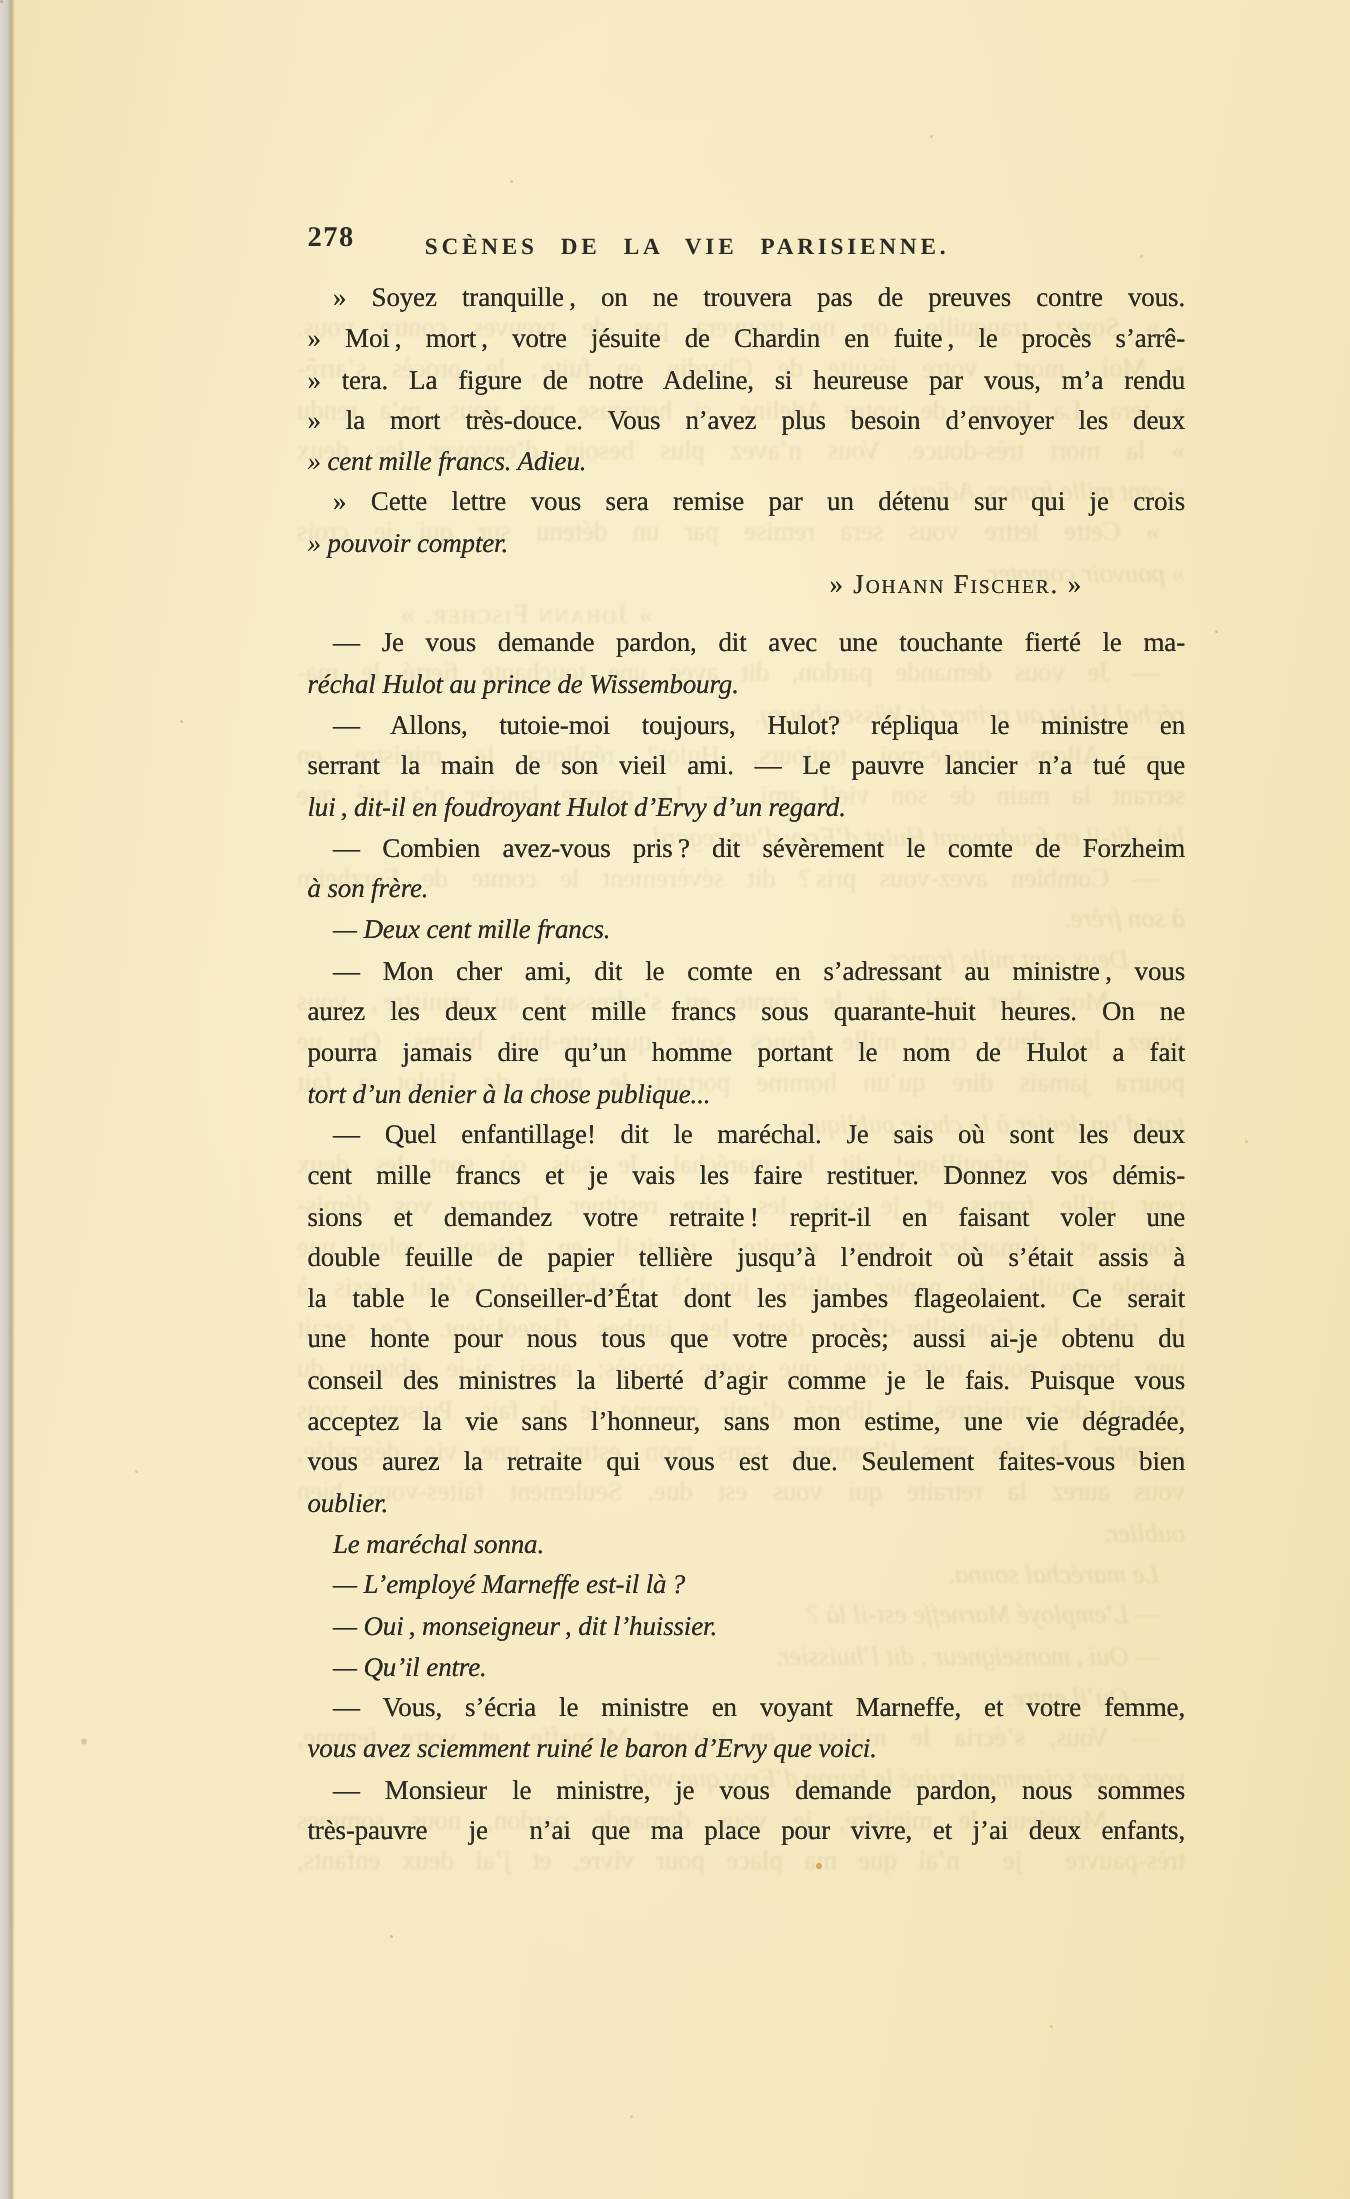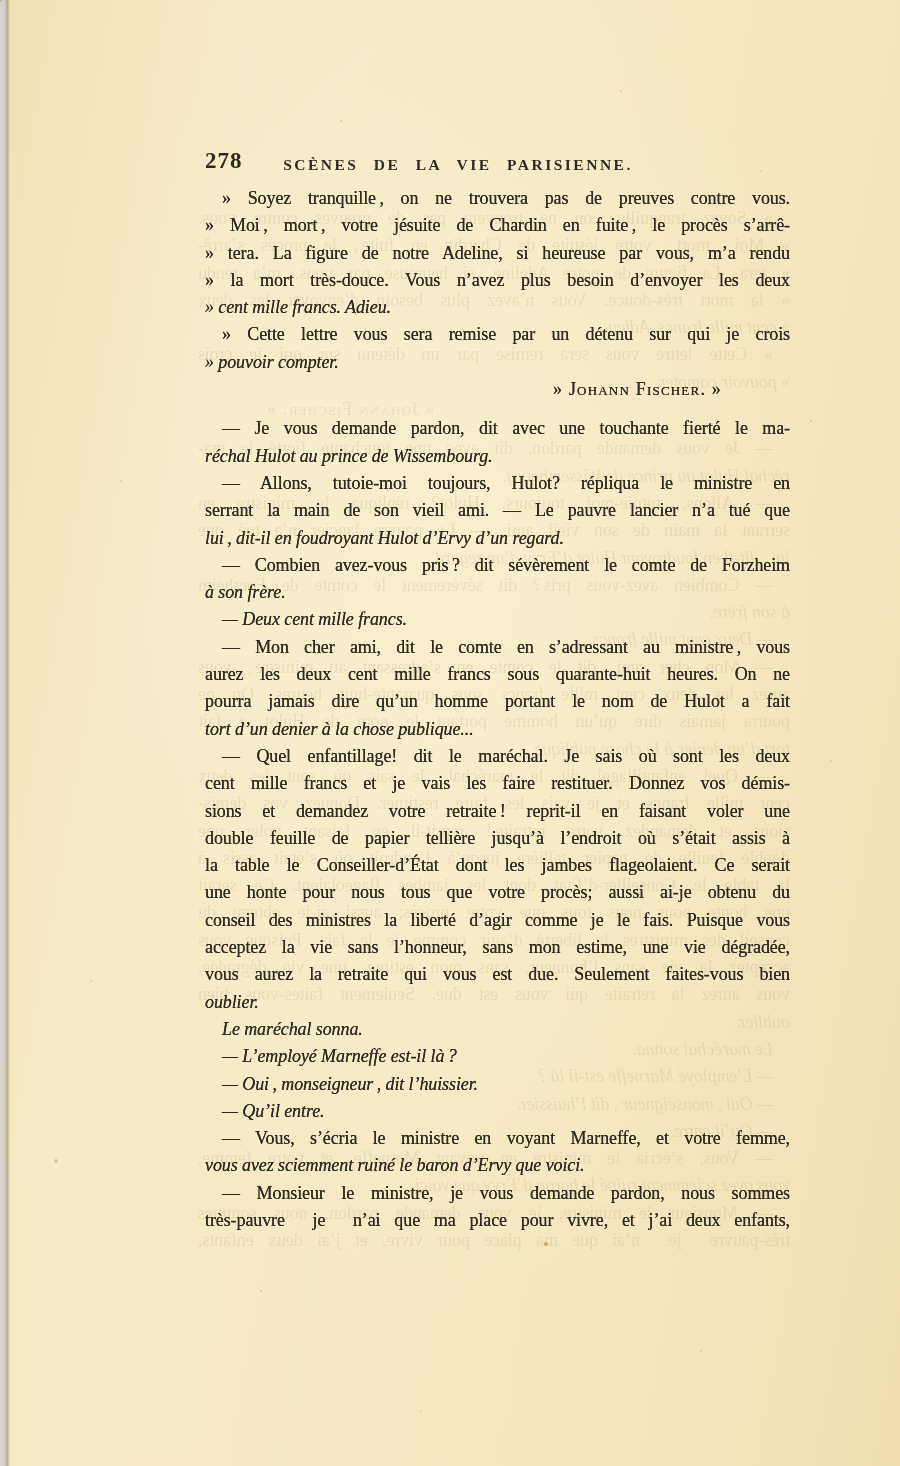--- a/index.html
+++ b/index.html
@@ -17,21 +17,21 @@
     background:linear-gradient(90deg,#b3a179 0%, rgba(179,161,121,0) 100%); }
   .speckles { position:absolute; left:0; top:0; width:2px; height:2px; border-radius:50%;
     background:rgba(160,130,60,.5);
     box-shadow: 340px 120px 0 rgba(170,140,70,.4), 620px 90px 0 rgba(170,140,70,.35),
       120px 480px 0 rgba(160,130,60,.35), 810px 420px 0 rgba(170,140,70,.4),
       260px 1290px 0 rgba(170,140,70,.45), 545px 1243px 0 1px rgba(200,120,30,.55),
       700px 1350px 0 rgba(170,140,70,.35), 90px 980px 0 rgba(160,130,60,.3),
       830px 760px 0 rgba(170,140,70,.35), 420px 1410px 0 rgba(170,140,70,.3),
       55px 1160px 0 1px rgba(150,120,55,.3), 760px 170px 0 rgba(170,140,70,.3); }
 
-  .pagenum { position:absolute; left:205px; top:148px; font-size:23px; font-weight:700;
+  .pagenum { position:absolute; left:205px; top:148px; font-size:19px; font-weight:700;
     letter-spacing:1px; }
   .runtitle { position:absolute; left:0; top:156px; width:916px; text-align:center;
     font-size:15.5px; font-weight:700; letter-spacing:2.5px; word-spacing:9px; }
 
   .lines { position:absolute; left:205px; top:185px; width:585px; }
   .ln { font-size:18px; line-height:27.3px; height:27.3px; overflow:hidden;
     letter-spacing:-0.1px; text-shadow:0 0 0.4px currentColor; }
   .ln.j { text-align:justify; text-align-last:justify; text-justify:inter-word; }
   .ln.l { text-align:left;font-style:italic; }
   .ln.r { text-align:right; padding-right:68px; box-sizing:border-box; }

